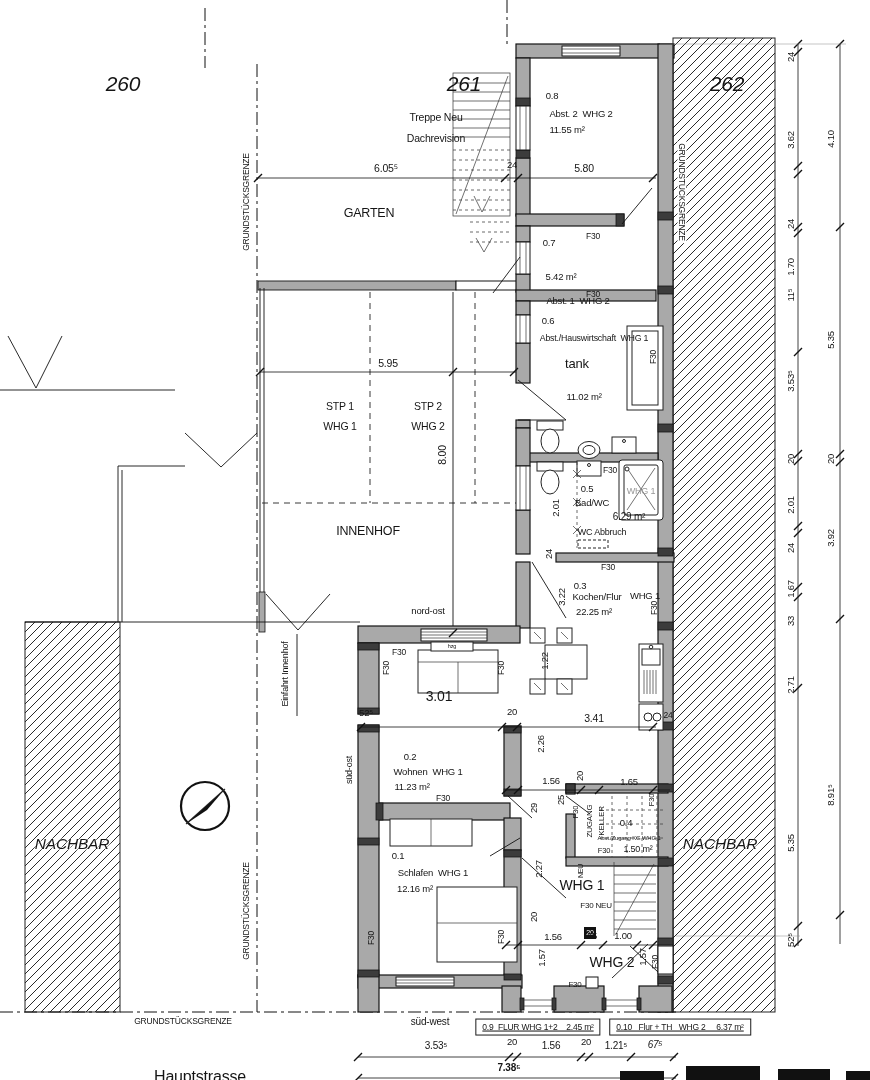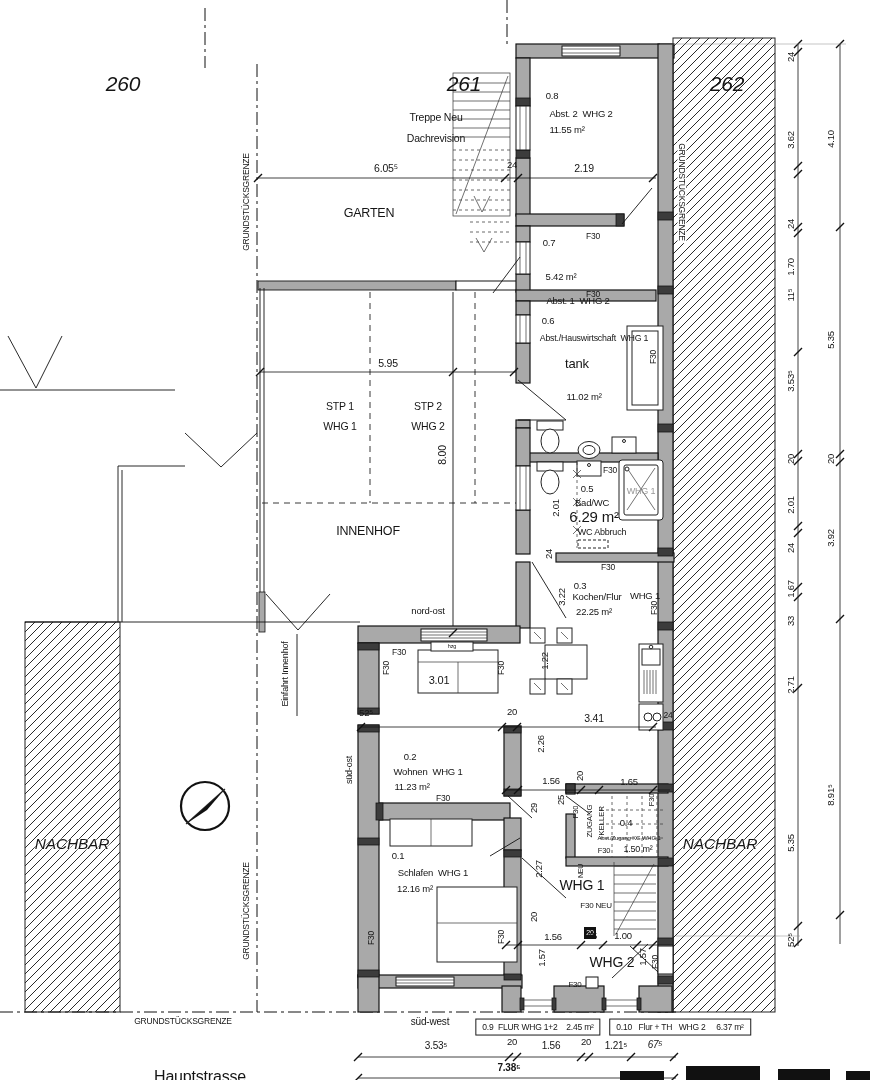--- a/index.html
+++ b/index.html
@@ -4,21 +4,21 @@
 <style>
   html,body{margin:0;padding:0;background:#fff;}
   #stage{position:relative;width:870px;height:1080px;background:#fff;overflow:hidden;
          font-family:"Liberation Sans",sans-serif;}
   #plan-svg{position:absolute;left:0;top:0;}
   .lbl{position:absolute;transform:translate(-50%,-50%);white-space:pre;color:#151515;
        letter-spacing:-0.2px;line-height:1.05;}
   .i{font-style:italic;margin-top:48px;}
   .halo{text-shadow:0 0 2px #fff,0 0 3px #fff,1px 1px 2px #fff;}
   .bg{background:#fff;padding:0 2px;}
-  .box{border:1.2px solid #1a1a1a;background:#fff;padding:3px 6px;}
+  .box{border:1.2px solid #1a1a1a;background:#fff;padding:3px 6px;text-decoration:underline;}
   .wh{color:#fff;}
   .gray{color:#979797;}
   
   .w{fill:#a9a9a9;stroke:#141414;stroke-width:1.2;}
   .wd{fill:#3c3c3c;stroke:#141414;stroke-width:0.8;}
   .ww{fill:#fff;stroke:#141414;stroke-width:1;}
   .fx{fill:#fff;stroke:#222;stroke-width:1;}
   .blk{fill:#111;stroke:none;}
   .ln{stroke:#111;stroke-width:0.9;fill:none;}
   .thin{stroke:#333;stroke-width:0.7;fill:none;}
@@ -280,60 +280,60 @@
     <rect class="blk" x="846" y="1071" width="24" height="9"></rect>
   </g>
 </svg>
 <div class="lbl i" style="left: 123px; top: 36px; font-size: 21px;">260</div>
     <div class="lbl i" style="left: 464px; top: 36px; font-size: 21px;">261</div>
     <div class="lbl i" style="left: 727px; top: 36px; font-size: 21px;">262</div>
     <div class="lbl" style="left: 436px; top: 118px; font-size: 10.5px;">Treppe Neu</div>
     <div class="lbl" style="left: 436px; top: 139px; font-size: 10.5px;">Dachrevision</div>
     <div class="lbl" style="left: 386px; top: 169px; font-size: 10.5px;">6.05⁵</div>
     <div class="lbl" style="left: 512px; top: 165px; font-size: 9.5px;">24</div>
-    <div class="lbl" style="left: 584px; top: 169px; font-size: 10.5px;">2.19</div>
+    <div class="lbl" style="left: 584px; top: 169px; font-size: 10.5px;">5.80</div>
     <div class="lbl" style="left: 369px; top: 214px; font-size: 12.5px;">GARTEN</div>
     <div class="lbl" style="left: 552px; top: 96px; font-size: 9.5px;">0.8</div>
     <div class="lbl" style="left: 581px; top: 114px; font-size: 9.5px;">Abst. 2  WHG 2</div>
     <div class="lbl" style="left: 567px; top: 130px; font-size: 9.5px;">11.55 m²</div>
     <div class="lbl" style="left: 593px; top: 236px; font-size: 8.5px;">F30</div>
     <div class="lbl" style="left: 549px; top: 243px; font-size: 9.5px;">0.7</div>
     <div class="lbl" style="left: 578px; top: 261px; font-size: 9.5px; margin-top: 40px;">Abst. 1  WHG 2</div>
     <div class="lbl" style="left: 561px; top: 277px; font-size: 9.5px;">5.42 m²</div>
     <div class="lbl" style="left: 593px; top: 294px; font-size: 8.5px;">F30</div>
     <div class="lbl" style="left: 548px; top: 321px; font-size: 9.5px;">0.6</div>
     <div class="lbl" style="left: 594px; top: 339px; font-size: 8.8px;">Abst./Hauswirtschaft  WHG 1</div>
     <div class="lbl" style="left: 584px; top: 356px; font-size: 9.5px; margin-top: 41px;">11.02 m²</div>
     <div class="lbl" style="left: 577px; top: 364px; font-size: 13px;">tank</div>
     <div class="lbl" style="left: 653px; top: 357px; font-size: 8.5px; transform: translate(-50%, -50%) rotate(-90deg);">F30</div>
     <div class="lbl" style="left: 610px; top: 470px; font-size: 8.5px;">F30</div>
     <div class="lbl" style="left: 587px; top: 489px; font-size: 9.5px;">0.5</div>
     <div class="lbl" style="left: 592px; top: 503px; font-size: 9.5px;">Bad/WC</div>
-    <div class="lbl" style="left: 594px; top: 517px; font-size: 15px;">6.29 m²</div>
+    <div class="lbl" style="left: 629px; top: 517px; font-size: 10px;">6.29 m²</div>
     <div class="lbl" style="left: 602px; top: 533px; font-size: 9px;">WC Abbruch</div>
     <div class="lbl gray" style="left: 641px; top: 492px; font-size: 9px;">WHG 1</div>
     <div class="lbl" style="left: 556px; top: 508px; font-size: 9.5px; transform: translate(-50%, -50%) rotate(-90deg);">2.01</div>
     <div class="lbl" style="left: 549px; top: 554px; font-size: 9.5px; transform: translate(-50%, -50%) rotate(-90deg);">24</div>
     <div class="lbl" style="left: 608px; top: 567px; font-size: 8.5px;">F30</div>
     <div class="lbl" style="left: 580px; top: 586px; font-size: 9.5px;">0.3</div>
     <div class="lbl" style="left: 597px; top: 597px; font-size: 9.5px;">Kochen/Flur</div>
     <div class="lbl" style="left: 645px; top: 596px; font-size: 9.5px;">WHG 1</div>
     <div class="lbl" style="left: 594px; top: 612px; font-size: 9.5px;">22.25 m²</div>
     <div class="lbl" style="left: 562px; top: 597px; font-size: 9.5px; transform: translate(-50%, -50%) rotate(-90deg);">3.22</div>
     <div class="lbl" style="left: 654px; top: 608px; font-size: 8.5px; transform: translate(-50%, -50%) rotate(-90deg);">F30</div>
     <div class="lbl" style="left: 545px; top: 661px; font-size: 9.5px; transform: translate(-50%, -50%) rotate(-90deg);">1.22</div>
     <div class="lbl" style="left: 594px; top: 719px; font-size: 10.5px;">3.41</div>
     <div class="lbl" style="left: 668px; top: 715px; font-size: 8.5px;">24</div>
     <div class="lbl" style="left: 428px; top: 611px; font-size: 9.5px;">nord-ost</div>
     <div class="lbl" style="left: 399px; top: 652px; font-size: 8.5px;">F30</div>
     <div class="lbl" style="left: 386px; top: 668px; font-size: 8.5px; transform: translate(-50%, -50%) rotate(-90deg);">F30</div>
     <div class="lbl" style="left: 501px; top: 668px; font-size: 8.5px; transform: translate(-50%, -50%) rotate(-90deg);">F30</div>
     <div class="lbl" style="left: 452px; top: 647px; font-size: 5.5px;">hzg</div>
     <div class="lbl" style="left: 366px; top: 713px; font-size: 9.5px;">52⁵</div>
-    <div class="lbl" style="left: 439px; top: 681px; font-size: 11px;">3.01</div>
+    <div class="lbl" style="left: 439px; top: 696px; font-size: 14px;">3.01</div>
     <div class="lbl" style="left: 512px; top: 712px; font-size: 9.5px;">20</div>
     <div class="lbl" style="left: 398px; top: 757px; font-size: 9.5px; margin-left: 12px;">0.2</div>
     <div class="lbl" style="left: 428px; top: 772px; font-size: 9.5px;">Wohnen  WHG 1</div>
     <div class="lbl" style="left: 412px; top: 787px; font-size: 9.5px;">11.23 m²</div>
     <div class="lbl" style="left: 350px; top: 770px; font-size: 9px; transform: translate(-50%, -50%) rotate(-90deg);">süd-ost</div>
     <div class="lbl" style="left: 443px; top: 798px; font-size: 8.5px;">F30</div>
     <div class="lbl" style="left: 541px; top: 744px; font-size: 9.5px; transform: translate(-50%, -50%) rotate(-90deg);">2.26</div>
     <div class="lbl" style="left: 551px; top: 781px; font-size: 9.5px;">1.56</div>
     <div class="lbl" style="left: 534px; top: 808px; font-size: 9.5px; transform: translate(-50%, -50%) rotate(-90deg);">29</div>
     <div class="lbl" style="left: 561px; top: 800px; font-size: 9.5px; transform: translate(-50%, -50%) rotate(-90deg);">25</div>

